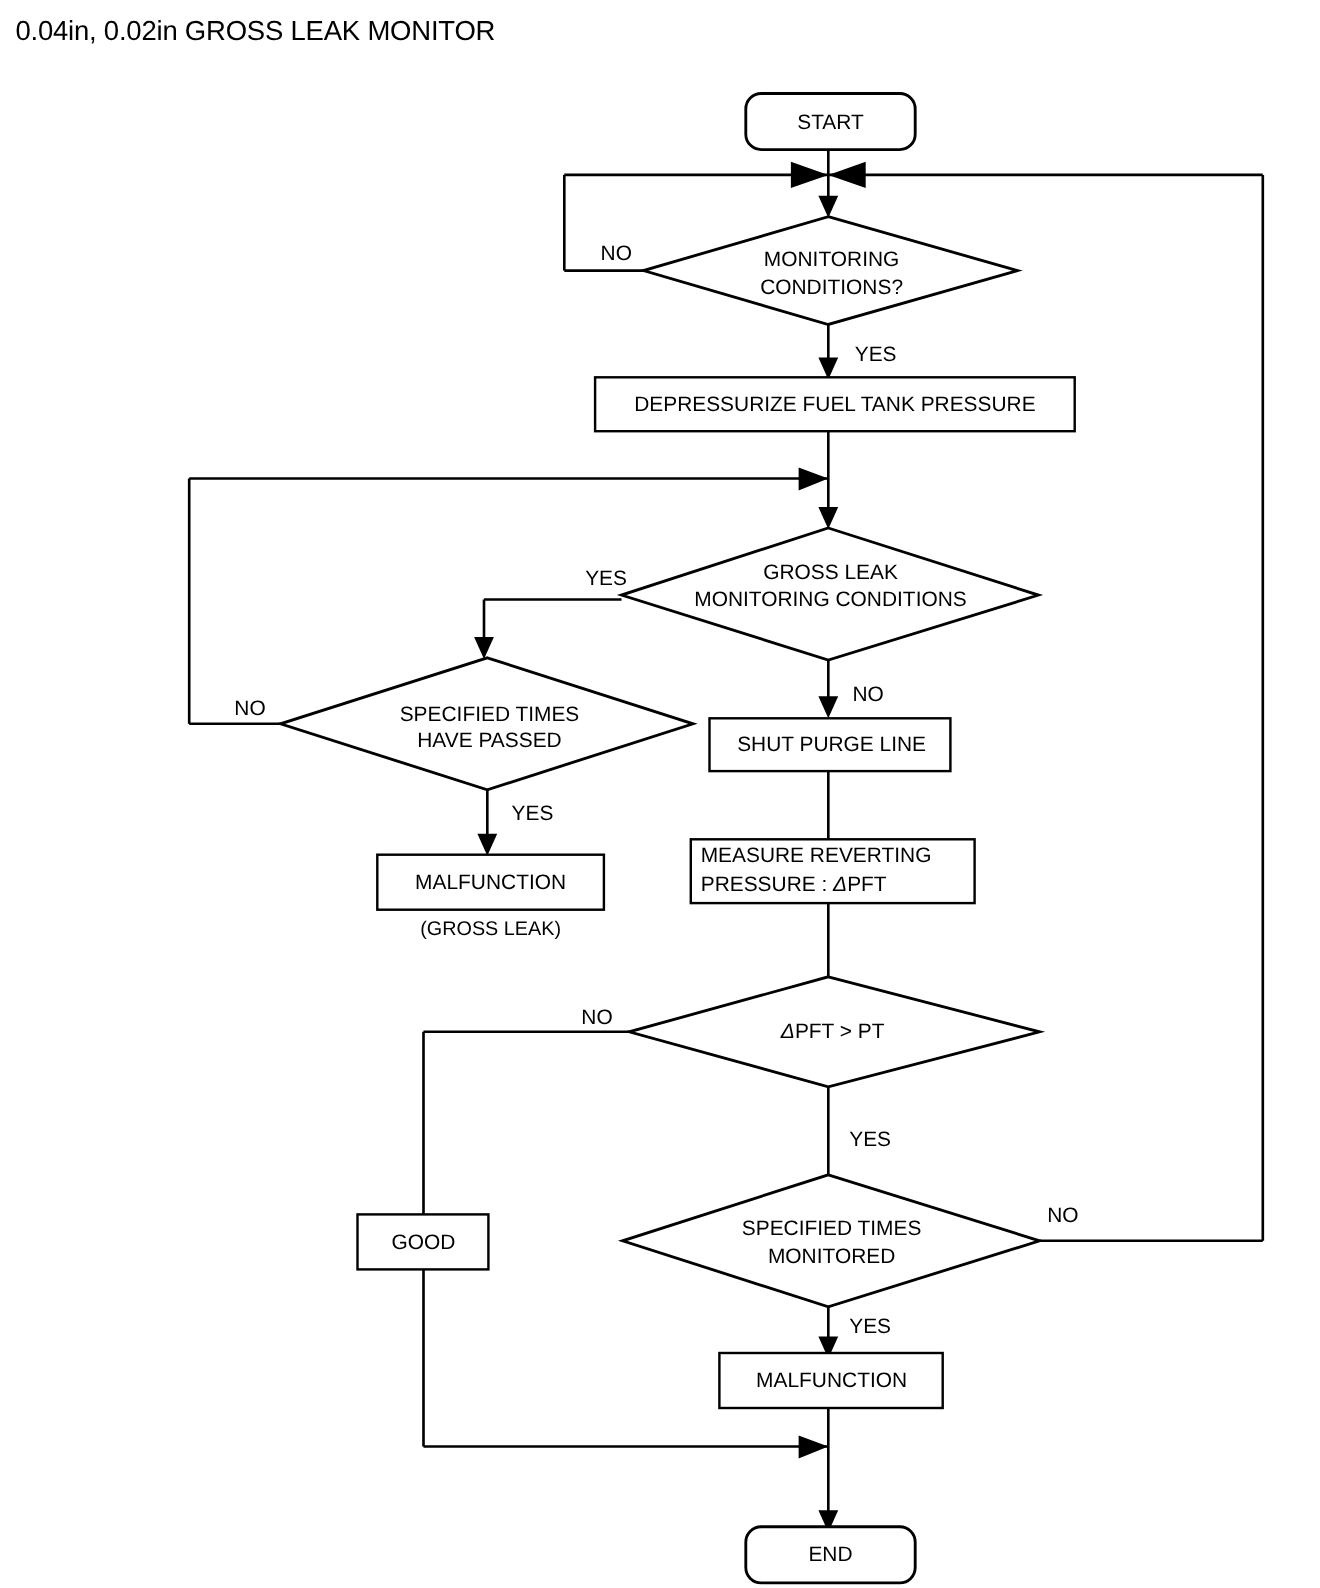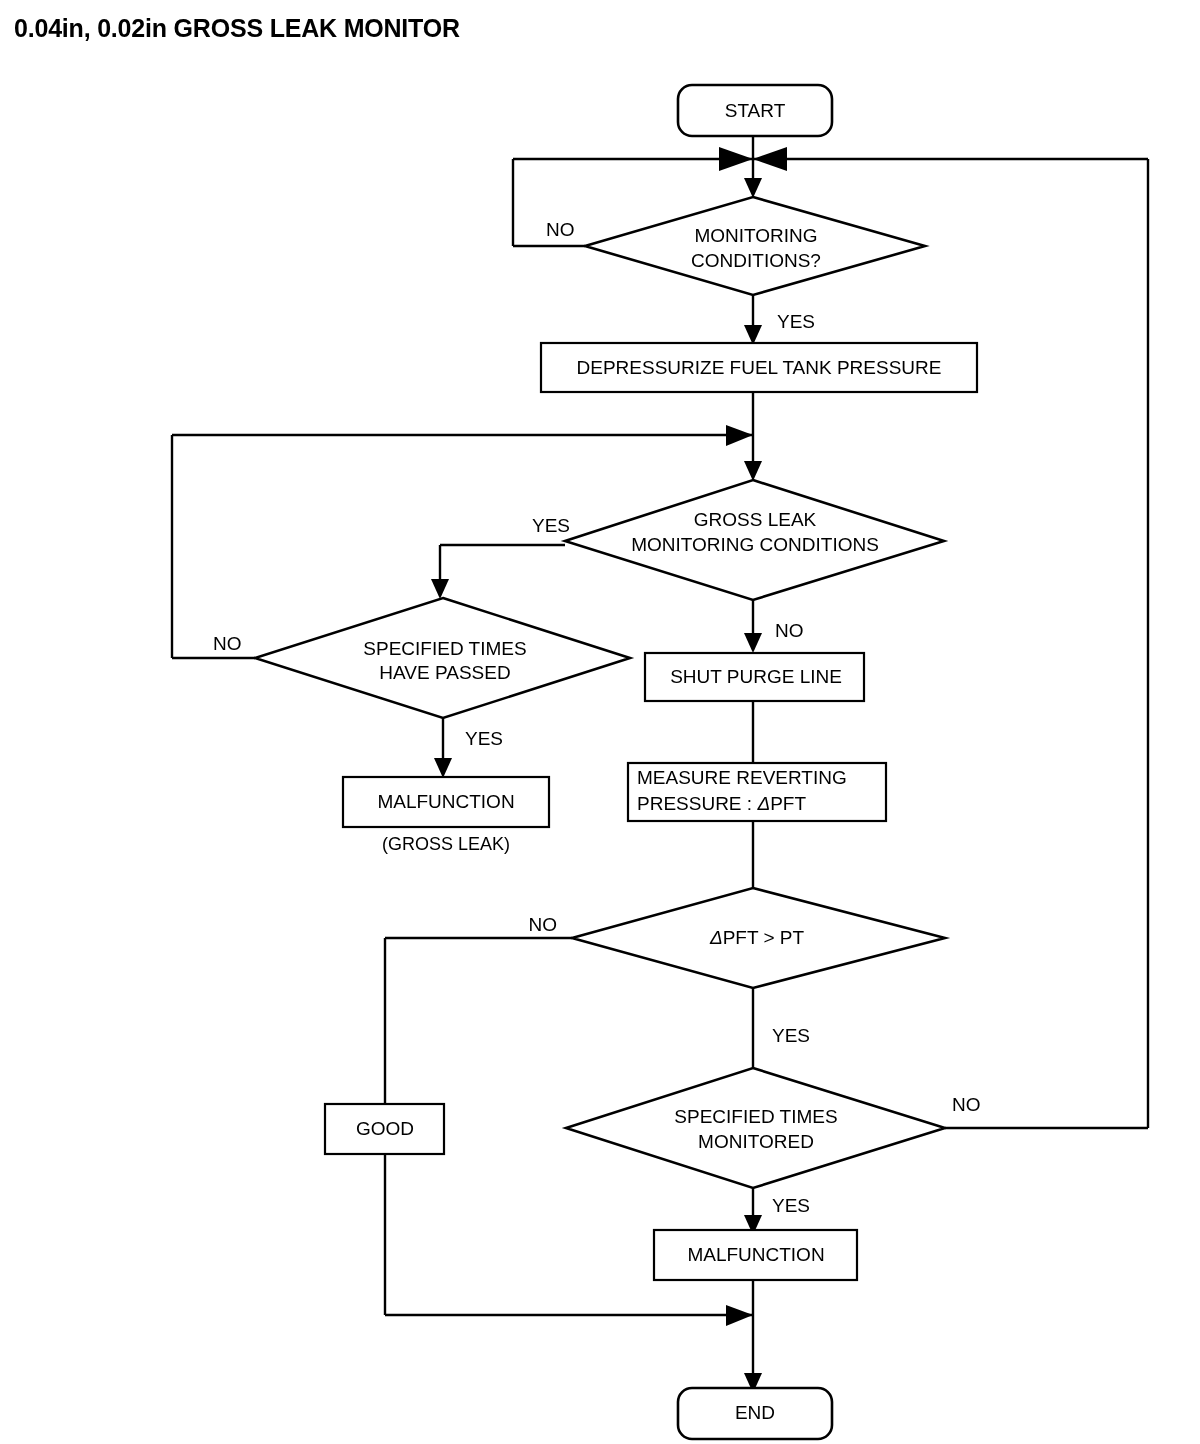--- a/index.html
+++ b/index.html
@@ -13,21 +13,21 @@
     font-family: "Liberation Sans", sans-serif;
     color: #000000;
     overflow: hidden;
     position: relative;
   }
   #page-title {
     position: absolute;
     left: 14px;
     top: 14px;
     font-size: 25px;
-    font-weight: 700;
+    font-weight: 400;
     letter-spacing: -0.2px;
     color: #000;
     white-space: nowrap;
     text-align: center;
   }
   #flow-root {
     position: absolute;
     left: 0;
     top: 0;
     width: 1200px;

